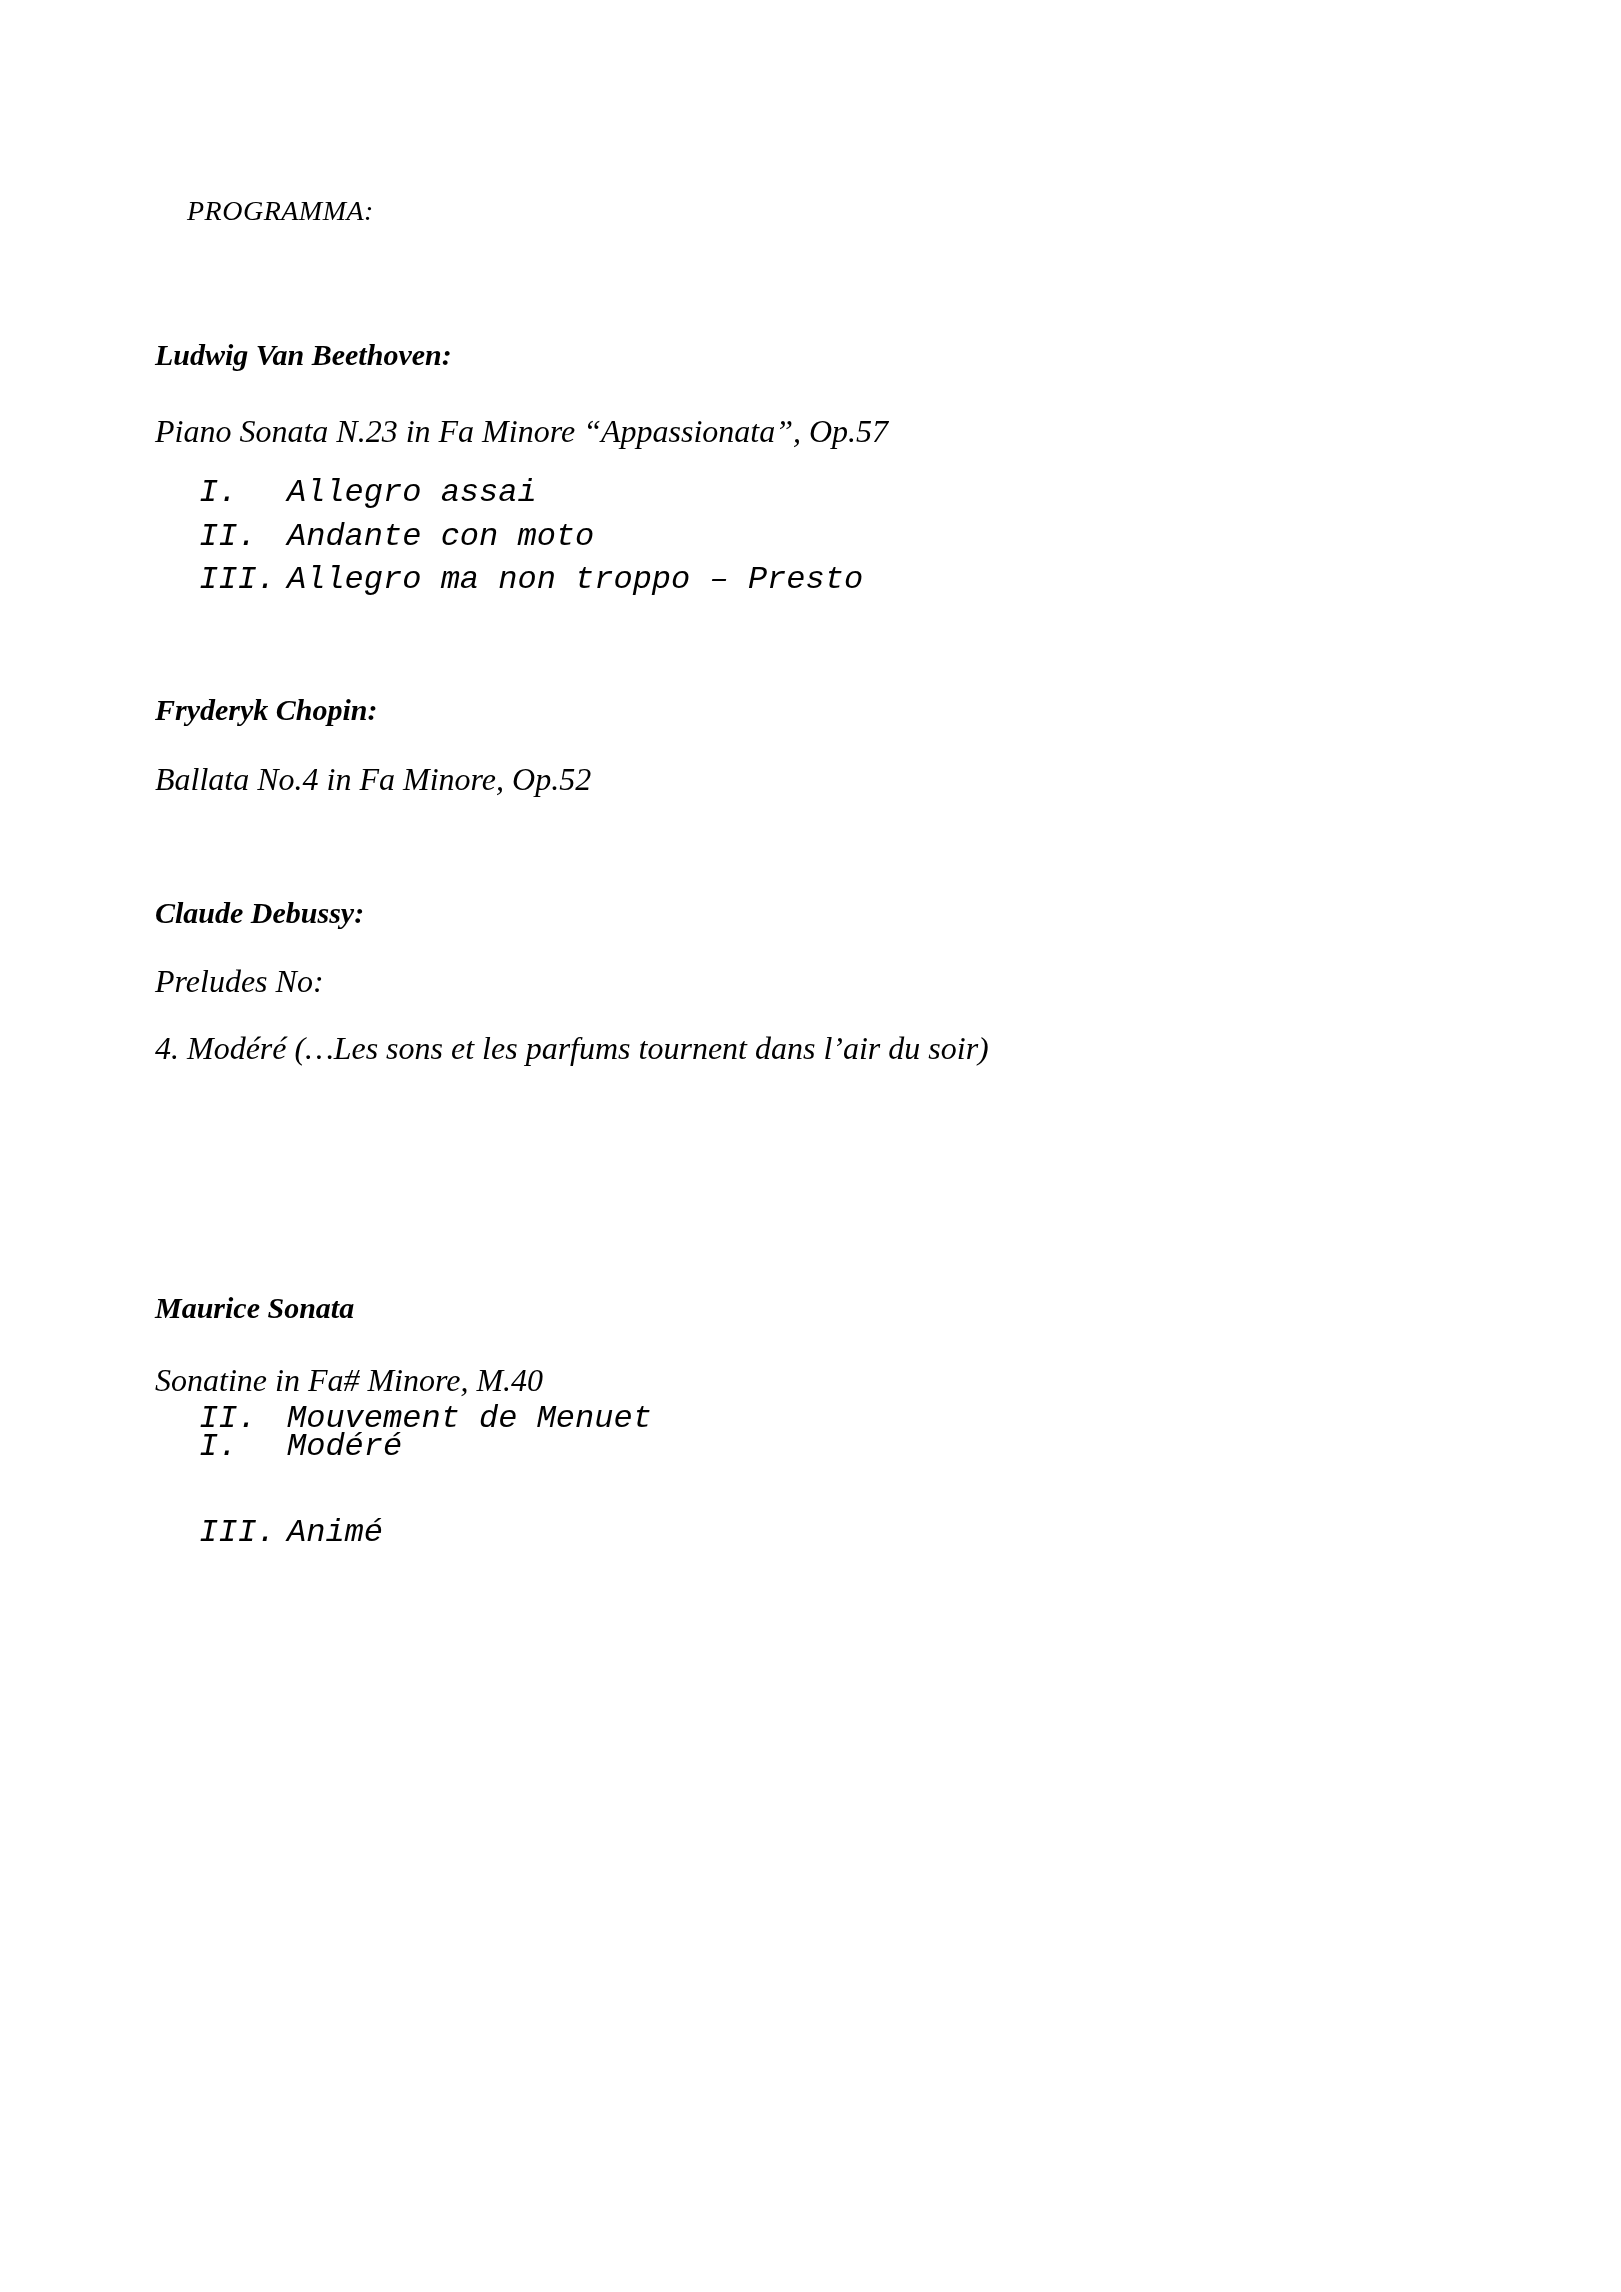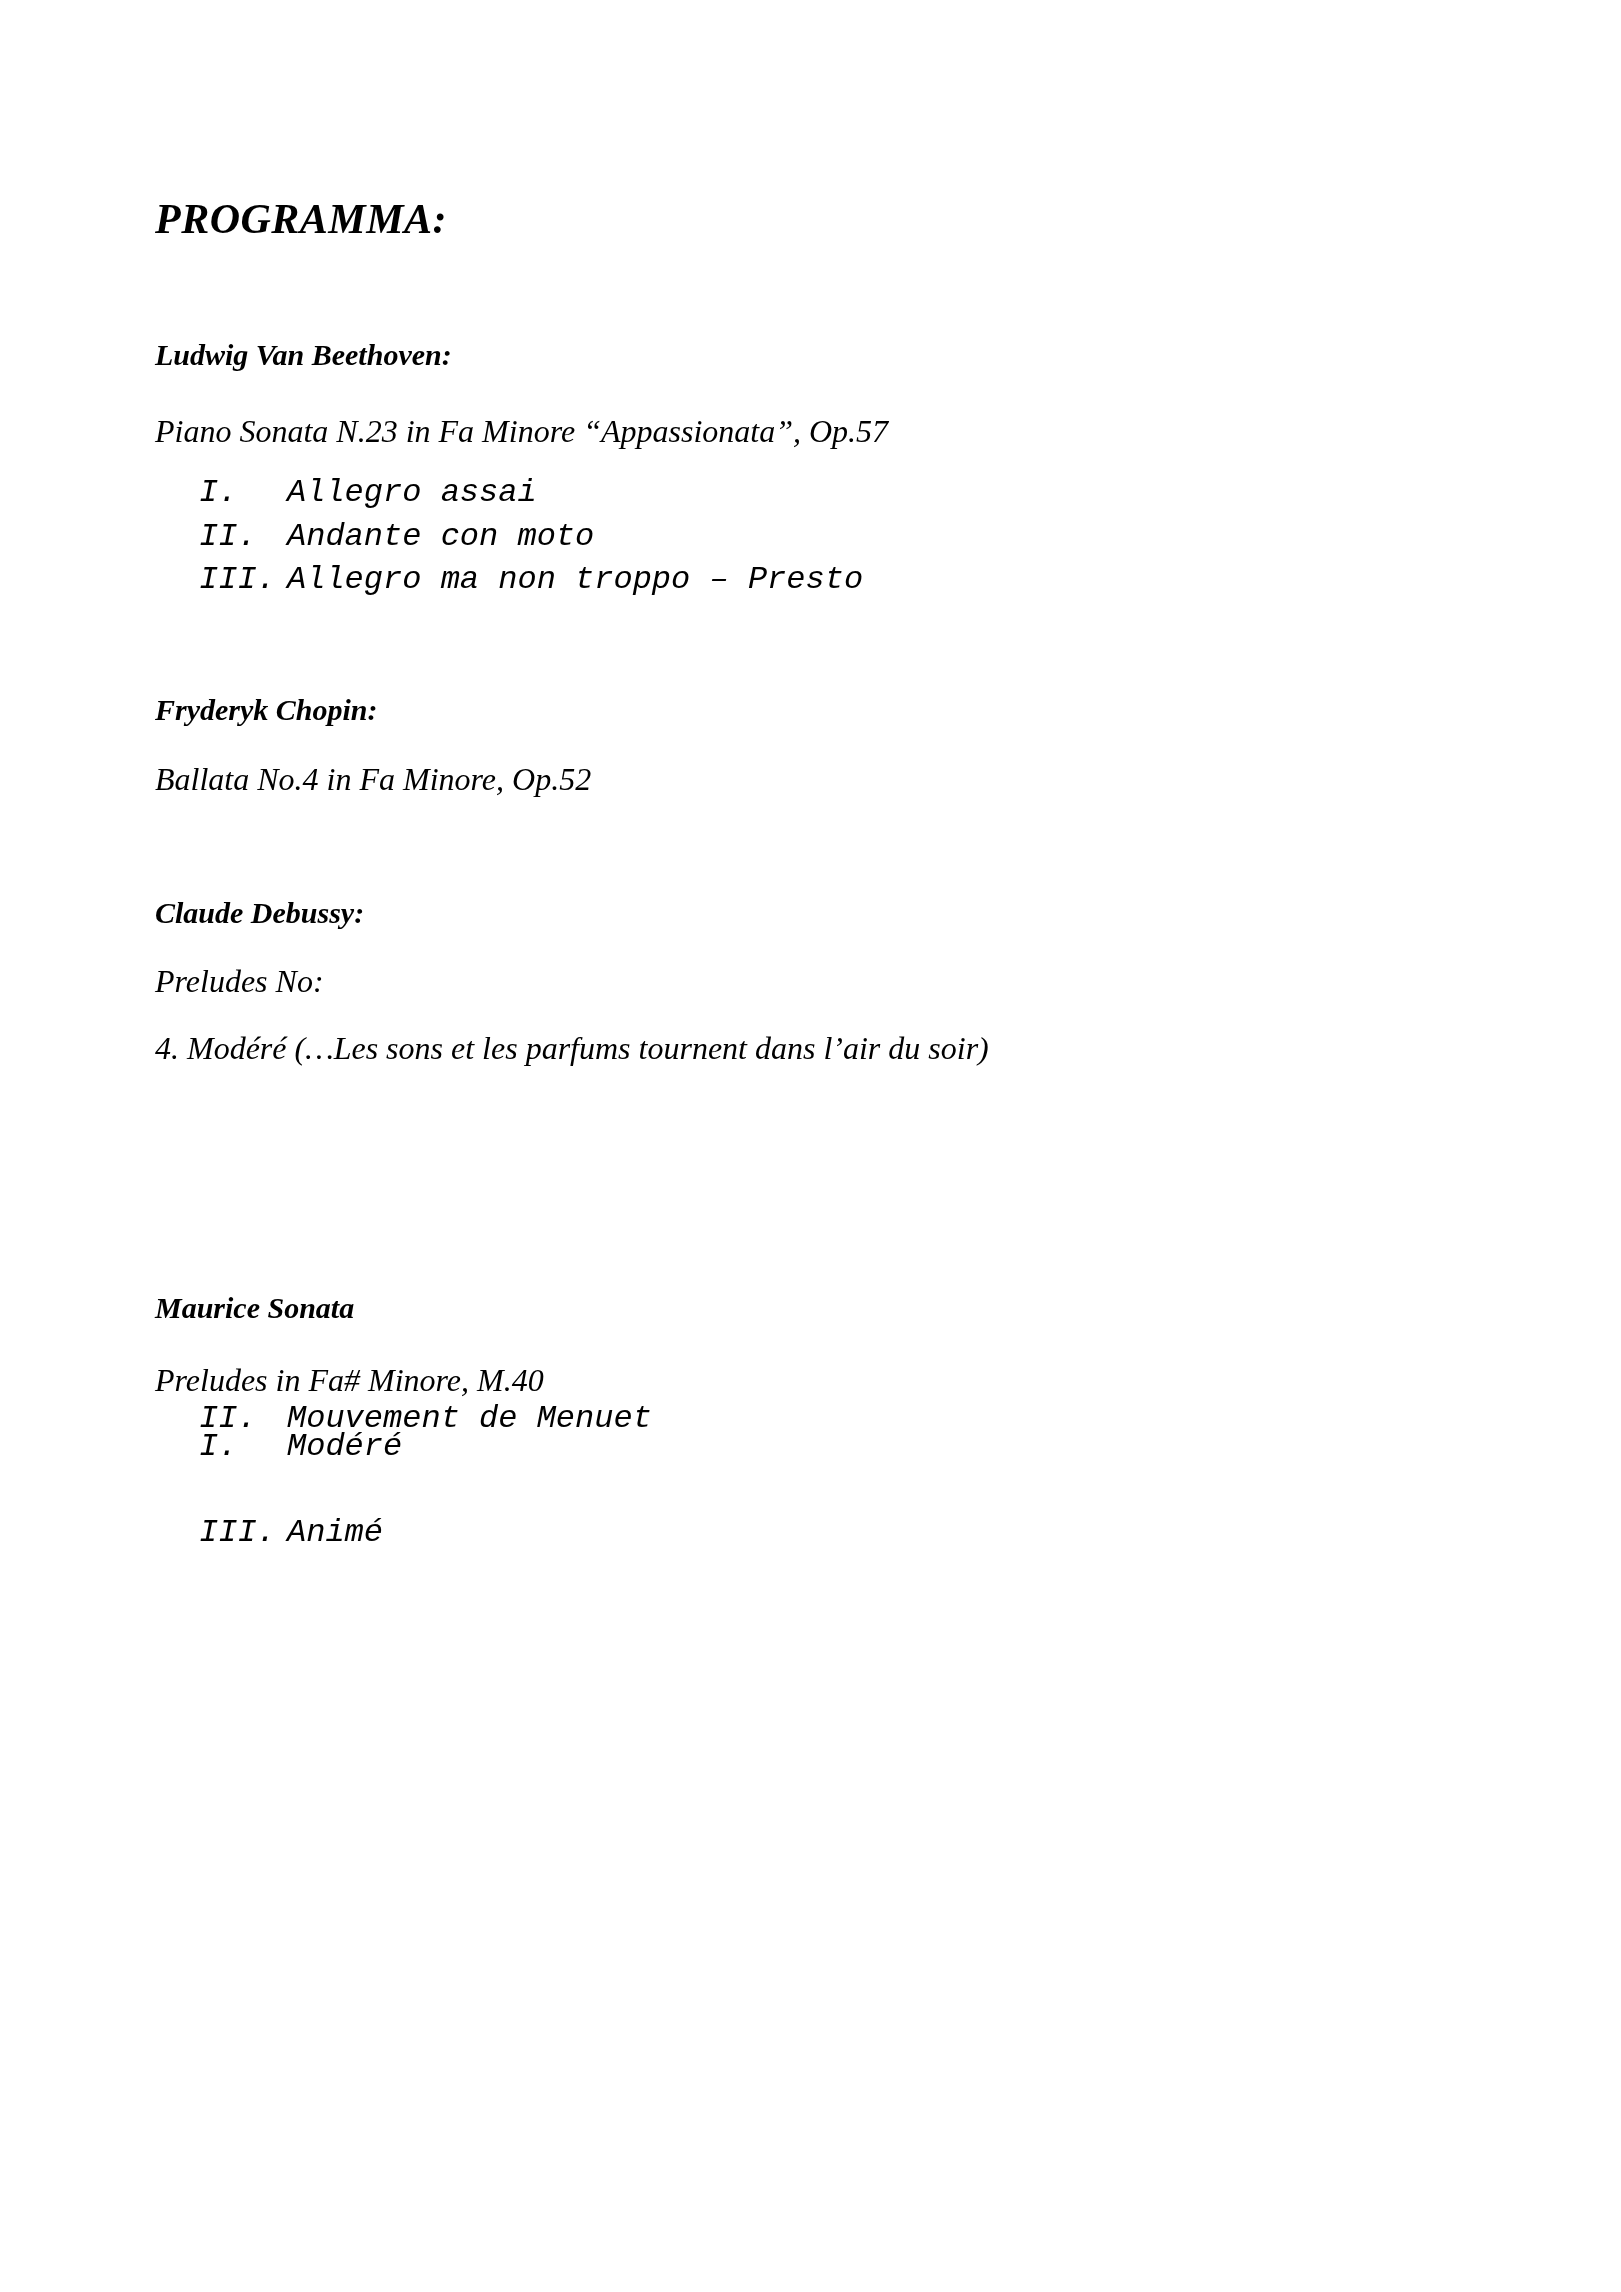--- a/index.html
+++ b/index.html
@@ -17,23 +17,24 @@
     font-style: italic;
     color: #000000;
   }
   .line {
     position: absolute;
     left: 155px;
     white-space: nowrap;
     line-height: 1.15;
   }
   .doc-title {
-    font-size: 42px;
-    font-weight: bold;
+    font-size: 28px;
+    font-weight: normal;
     letter-spacing: 0.5px;
+    margin-left: 32px;
   }
   .composer {
     font-size: 30px;
     font-weight: bold;
   }
   .work {
     font-size: 32px;
     font-weight: normal;
   }
   .movement {
@@ -86,21 +87,21 @@
   </div>
 
   <div class="line composer t-chead">Fryderyk Chopin:</div>
   <div class="line work t-cwork">Ballata No.4 in Fa Minore, Op.52</div>
 
   <div class="line composer t-dhead">Claude Debussy:</div>
   <div class="line work t-dwork">Preludes No:</div>
   <div class="line work t-d4">4. Modéré (…Les sons et les parfums tournent dans l’air du soir)</div>
 
   <div class="line composer t-rhead">Maurice Sonata</div>
-  <div class="line work t-rwork">Preludes in Fa# Minore, M.40</div>
+  <div class="line work t-rwork">Sonatine in Fa# Minore, M.40</div>
   <div class="line movement t-rm1">
     <span class="num">I.</span><span>Modéré</span>
   </div>
   <div class="line movement t-rm2">
     <span class="num">II.</span><span>Mouvement de Menuet</span>
   </div>
   <div class="line movement t-rm3">
     <span class="num">III.</span><span>Animé</span>
   </div>
 

